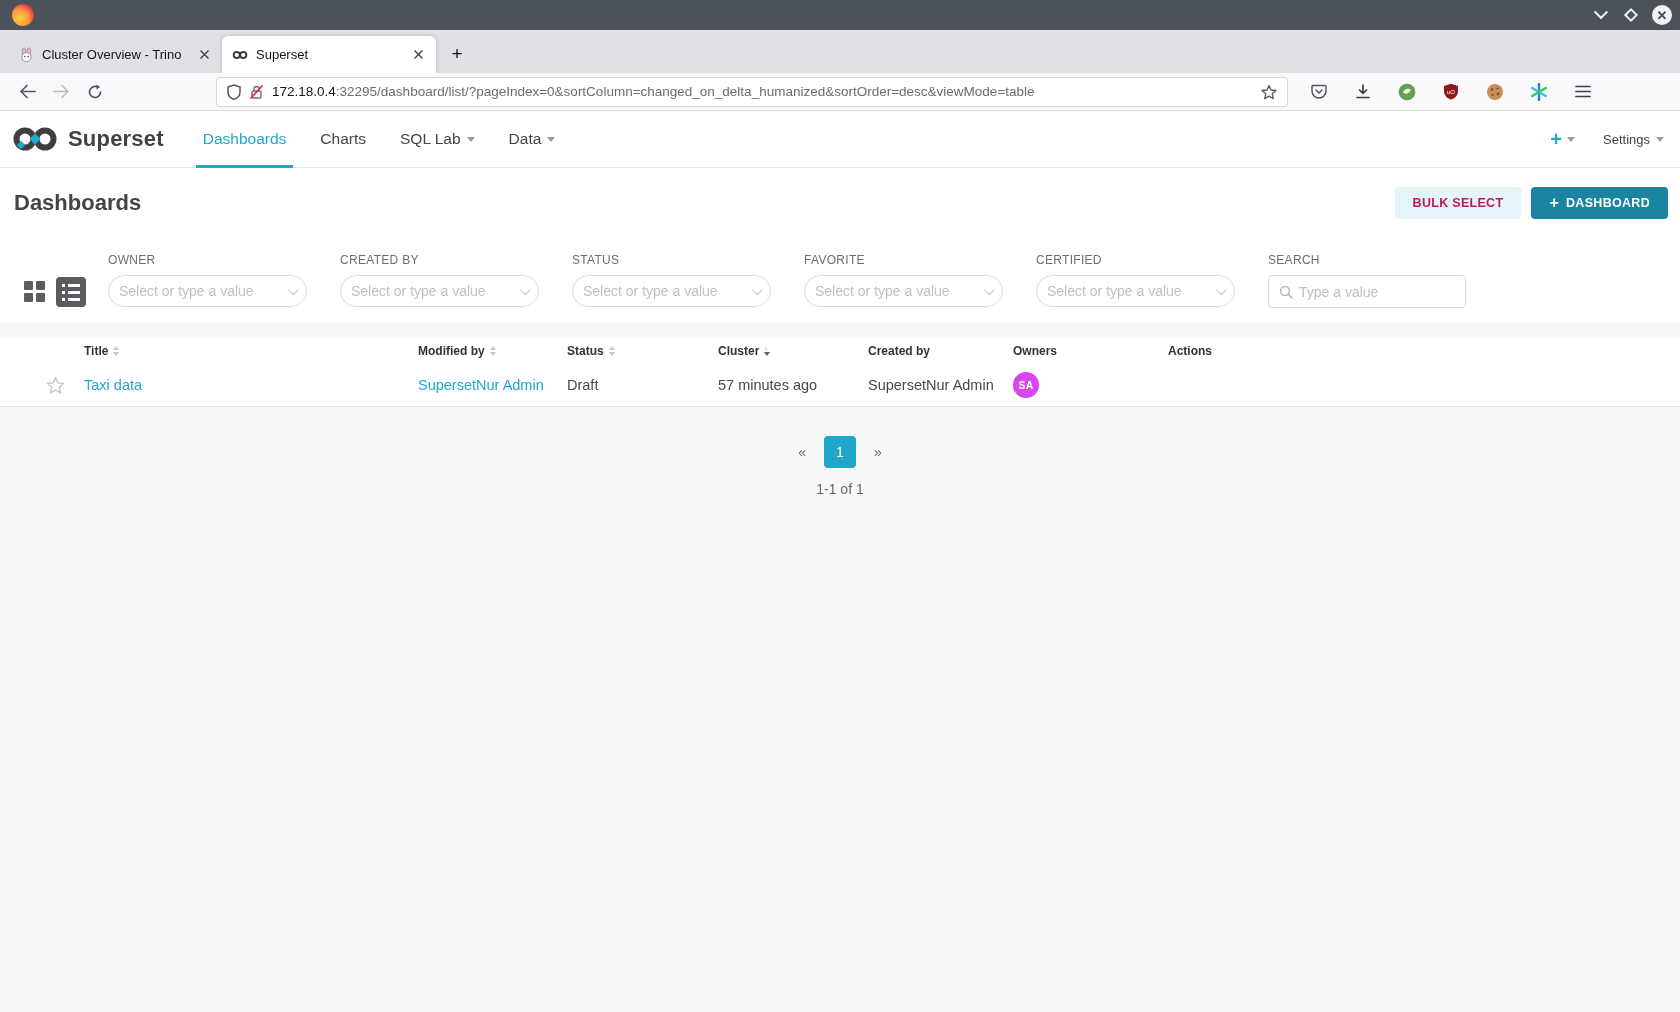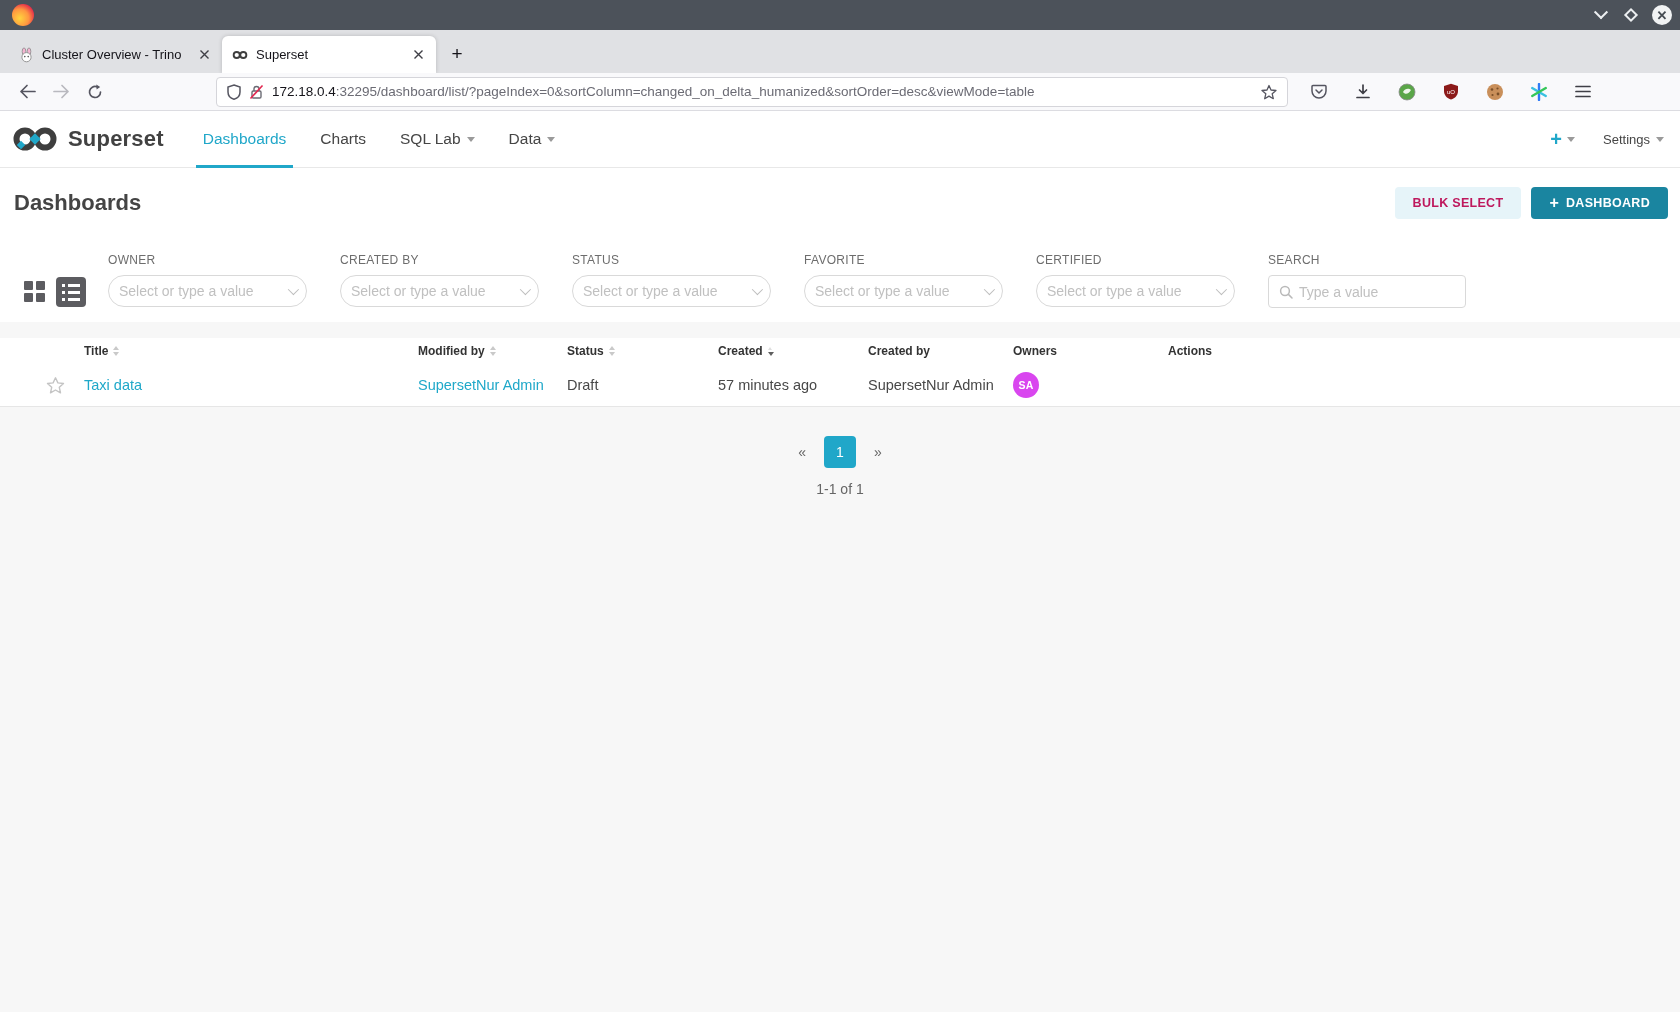--- a/index.html
+++ b/index.html
@@ -425,21 +425,21 @@
         <span class="th">
       <span>Status</span>
       <span class="sorters">
             <span class="tri-up"></span>
             <span class="tri-dn"></span>
           </span>
         </span>
     </div>
     <div class="c-mod">
         <span class="th">
-      <span>Created</span>
+      <span>Cluster</span>
       <span class="sorters desc">
             <span class="tri-up"></span>
             <span class="tri-dn"></span>
           </span>
         </span>
     </div>
     <div class="c-creator">
         <span class="th">
       <span>Created by</span>
         </span>

